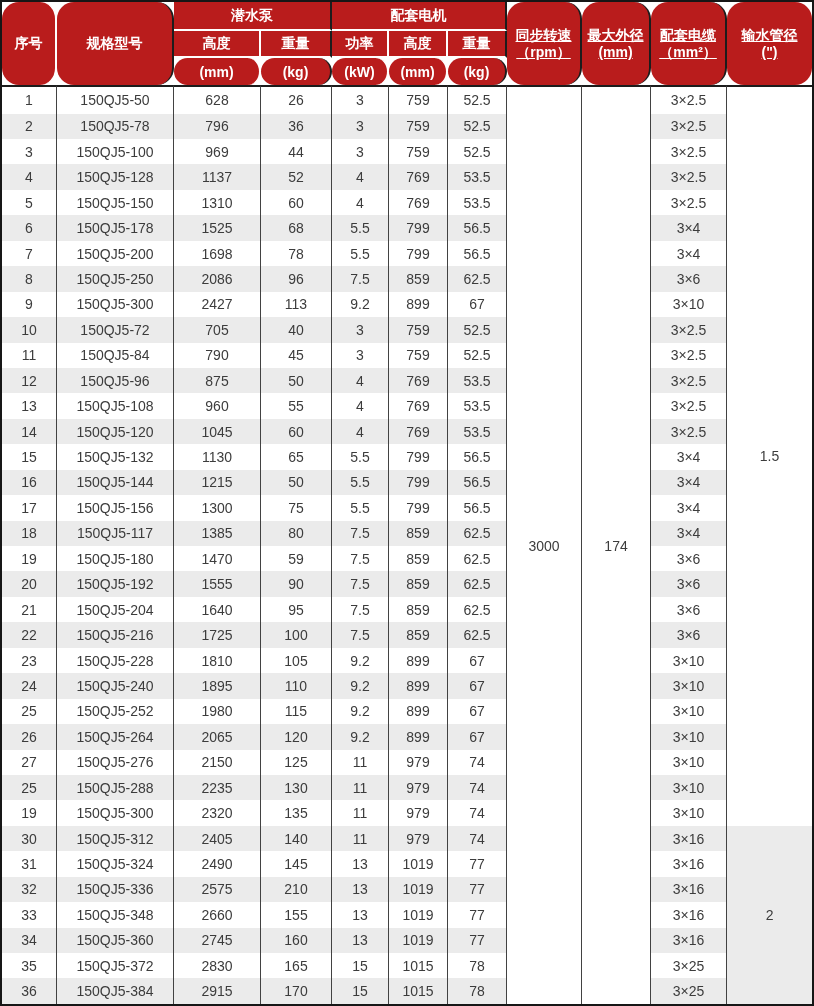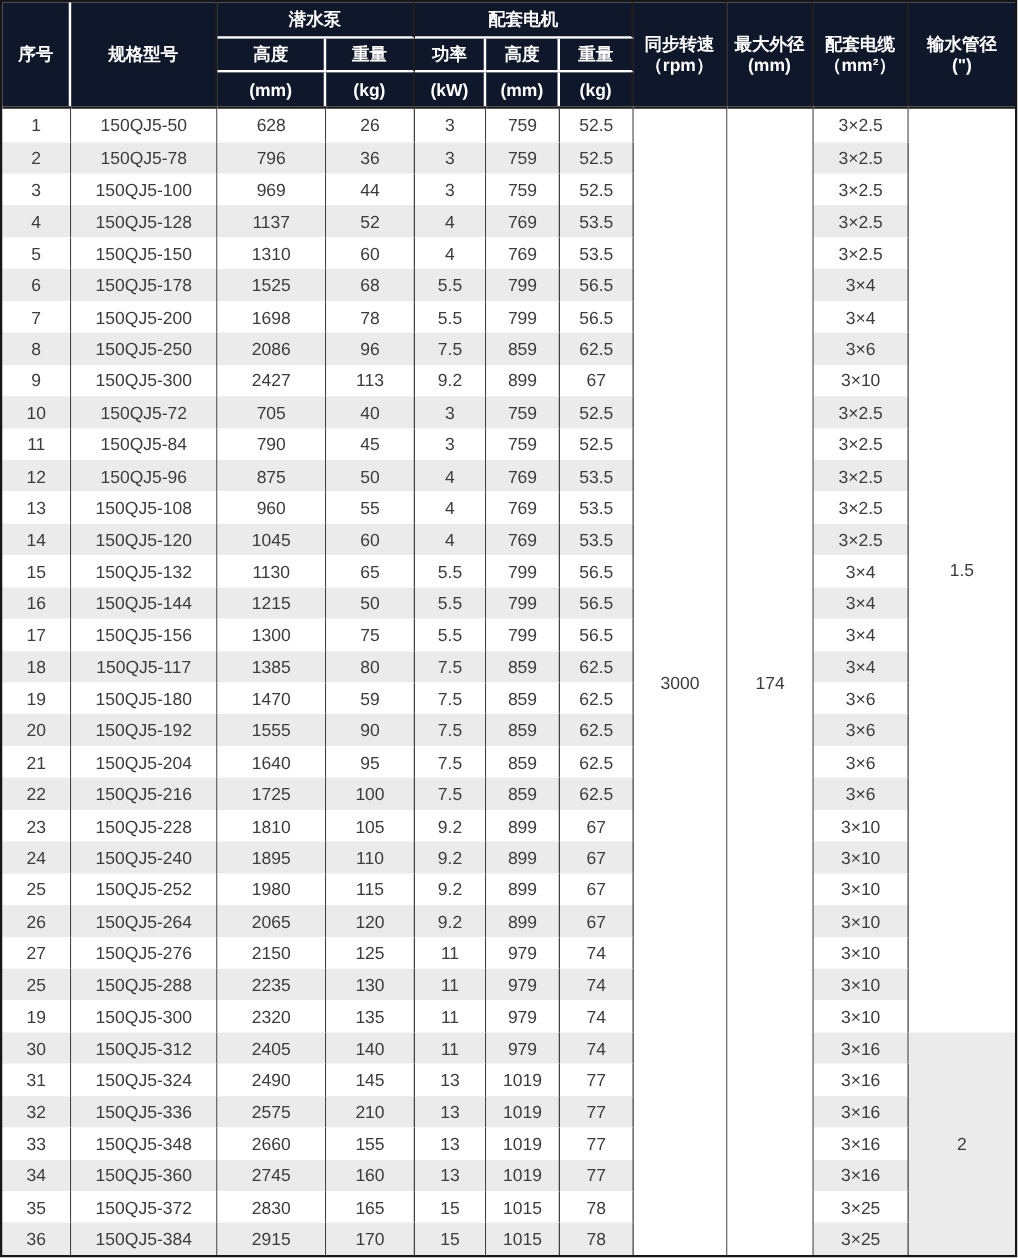--- a/index.html
+++ b/index.html
@@ -15,37 +15,37 @@
     background: #fff;
   }
   table.spec {
     width: 100%;
     height: 100%;
     border-collapse: separate;
     border-spacing: 0;
     table-layout: fixed;
   }
   thead th {
-    background: #0f172a;
+    background: #b91c1c;
     color: #ffffff;
     font-weight: 700;
     font-size: 14px;
     text-align: center;
     vertical-align: middle;
     padding: 0 2px;
     border-right: 2px solid #ffffff;
     border-bottom: 2px solid #ffffff;
   }
   thead tr:nth-child(1) { height: 29px; }
   thead tr:nth-child(2) { height: 27px; }
   thead tr:nth-child(3) { height: 27px; }
   thead th.dr { border-right: 2px solid #1c1c1c; }
   thead th.nr { border-right: 0; margin-left: 16px; }
-  thead th.nb { border-bottom: 0; }
-  .two-line { line-height: 17px; }
+  thead th.nb { border-bottom: 0; border-radius: 17px; }
+  .two-line { line-height: 17px; text-decoration: underline; }
   tbody td {
     font-size: 14px;
     color: #3c3c3c;
     text-align: center;
     vertical-align: middle;
     padding: 0 2px;
     border-right: 1px solid #424242;
     background: #ffffff;
   }
   tbody td.nr { border-right: 0; }

